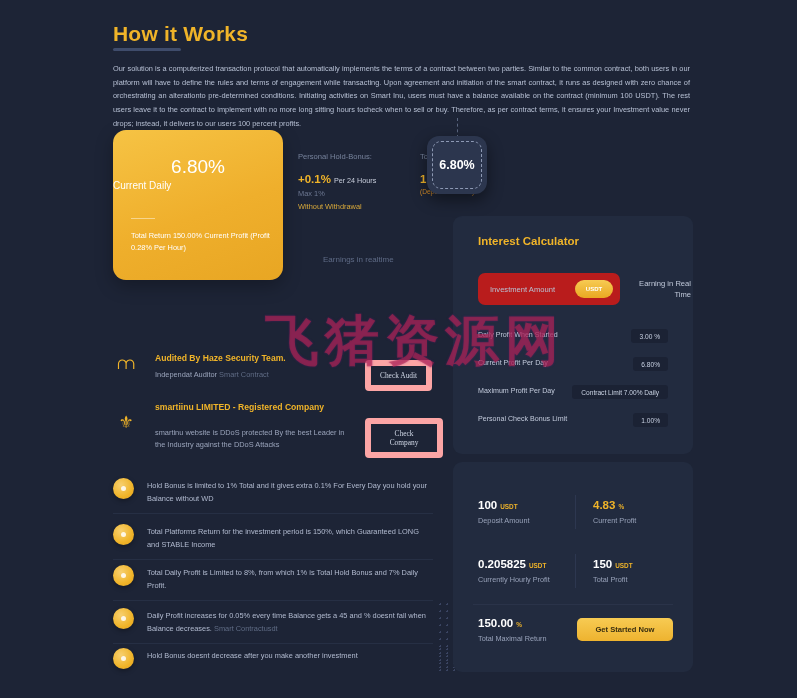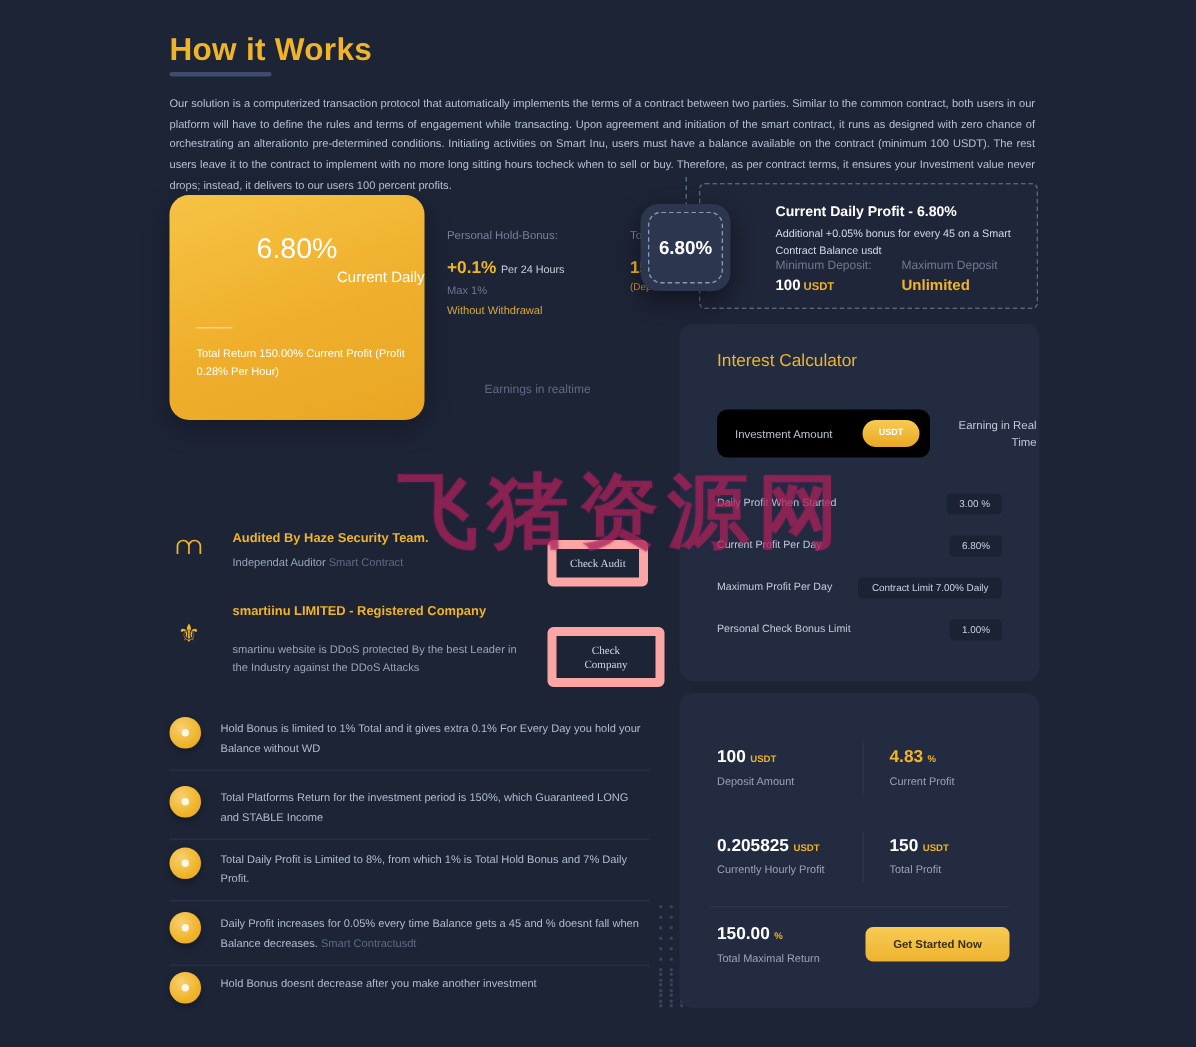--- a/index.html
+++ b/index.html
@@ -53,21 +53,21 @@
     background: linear-gradient(160deg, #f6c344 0%, #efaf2c 55%, #e8a623 100%);
     box-shadow: 0 6px 18px rgba(0,0,0,.28);
     z-index: 5;
   }
   .yc-pct {
     position: absolute; left: 0; top: 26px; width: 100%;
     text-align: center; font-size: 19px; font-weight: 400; color: #fff;
   }
   .yc-sub {
     position: absolute; left: 0; top: 50px; width: 100%;
-    text-align: right; font-size: 10px; color: #fff;
+    text-align: left; font-size: 10px; color: #fff;
   }
   .yc-rule {
     position: absolute; left: 18px; top: 88px; width: 24px; height: 1px;
     background: rgba(255,255,255,.45);
   }
   .yc-foot {
     position: absolute; left: 18px; top: 100px; width: 140px;
     font-size: 7.4px; line-height: 1.6; color: #ffffff;
   }
 
@@ -175,26 +175,26 @@
 
   
   .calc-panel {
     position: absolute; left: 453px; top: 216px;
     width: 240px; height: 238px;
     background: #222b3f; border-radius: 9px;
     z-index: 20;
   }
   .calc-title {
     position: absolute; left: 25px; top: 19px;
-    font-size: 11.5px; font-weight: 400; color: #f0b429;
+    font-size: 11.5px; font-weight: 700; color: #f0b429;
   }
   .calc-input-wrap {
     position: absolute; left: 25px; top: 57px;
     width: 142px; height: 32px;
-    background: #000000; border-radius: 7px;
+    background: #b91c1c; border-radius: 7px;
   }
   .calc-input {
     position: absolute; left: 12px; top: 0; height: 32px; width: 90px;
     background: transparent; border: none; outline: none;
     color: #e4e9f3; font-size: 7.6px;
     font-family: "Liberation Sans", sans-serif;
   }
   .calc-input::placeholder { color: #b9c1d3; }
   .usdt-pill {
     position: absolute; right: 7px; top: 7px;
@@ -280,28 +280,20 @@
     </div>
     <div class="ms-col b">
       <div class="ms-label">Total Return</div>
       <div class="ms-big">150%</div>
       <div class="ms-paren">(Deposit Inclusive)</div>
     </div>
   </div>
   <div class="earnings-realtime">Earnings in realtime</div>
 
   <div class="tt-stem"></div>
-  <div class="tooltip-box">
-    <div class="tt-title">Current Daily Profit - 6.80%</div>
-    <div class="tt-desc">Additional +0.05% bonus for every 45 on a Smart Contract Balance usdt</div>
-    <div class="tt-minlabel">Minimum Deposit:</div>
-    <div class="tt-maxlabel">Maximum Deposit</div>
-    <div class="tt-minval"><span>100</span><span class="u">USDT</span></div>
-    <div class="tt-maxval">Unlimited</div>
-  </div>
   <div class="tt-badge">
     <div class="tt-badge-inner">
       <span>6.80%</span>
     </div>
   </div>
 
   <div class="info-row" style="top:352px">
     <div class="info-icon" style="top:3px">⩋</div>
     <div class="info-title" style="top:0px">Audited By Haze Security Team.</div>
     <div class="info-sub" style="top:17px"><span>Independat Auditor </span><span class="muted">Smart Contract</span></div>

